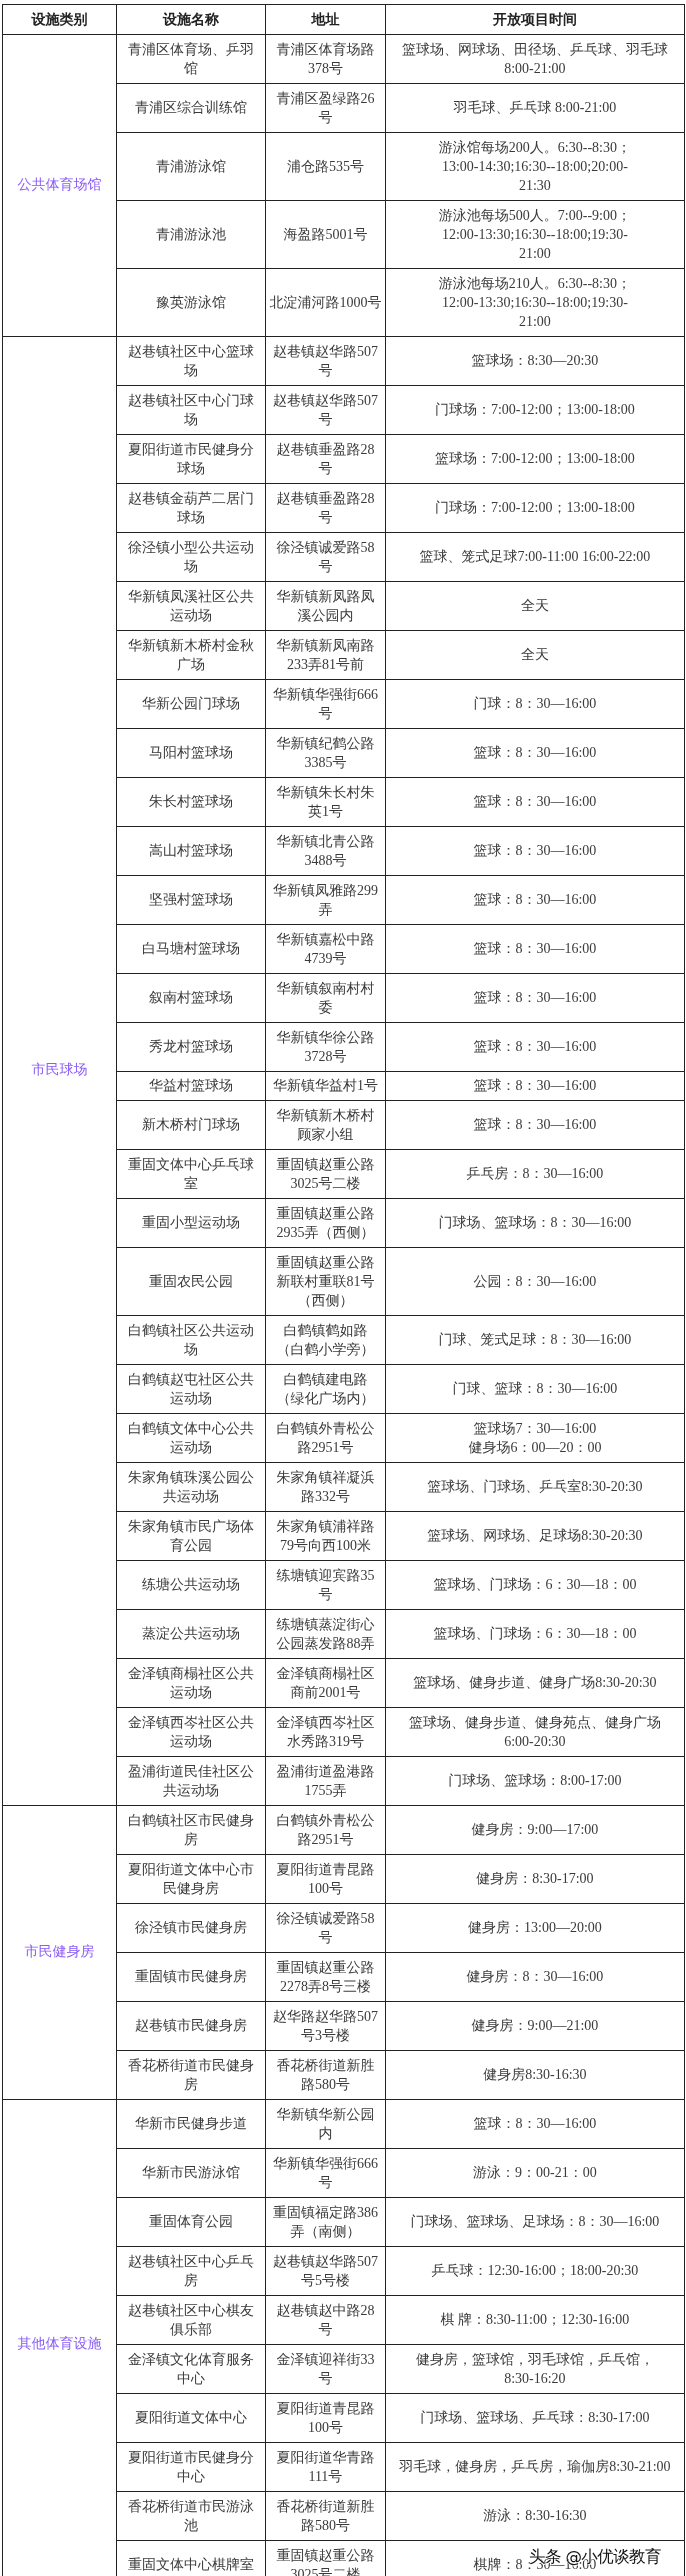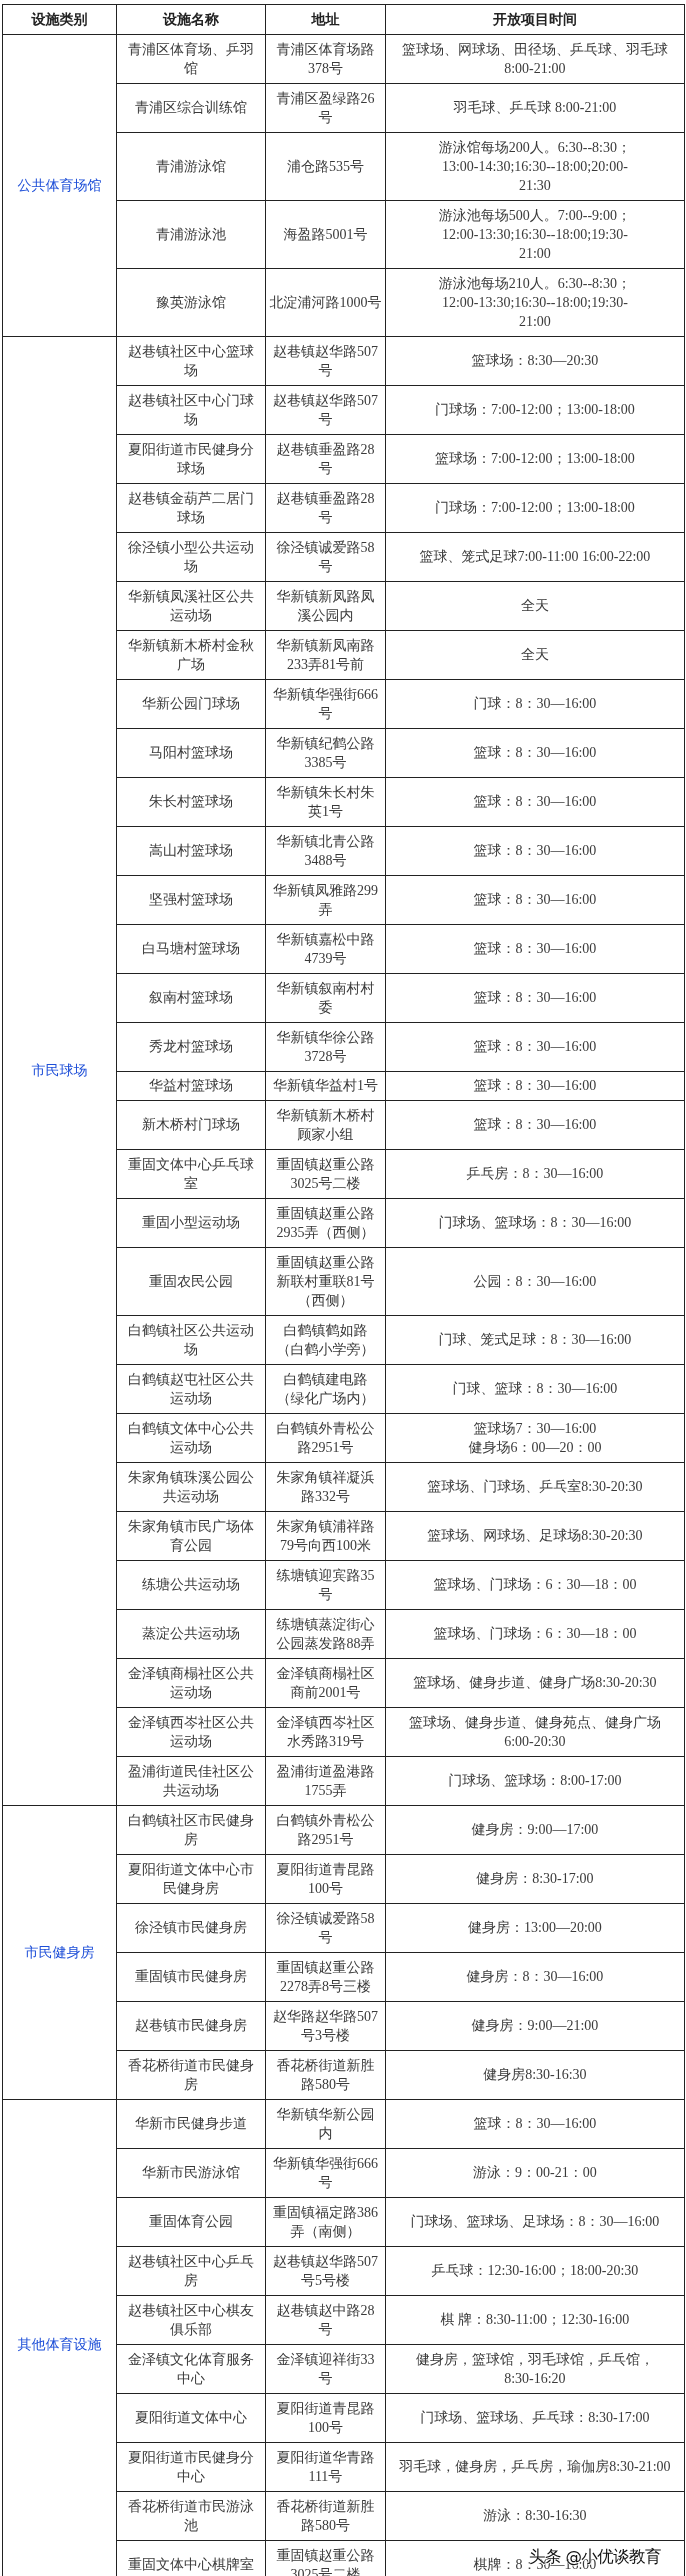--- a/index.html
+++ b/index.html
@@ -16,21 +16,21 @@
     text-align: center; vertical-align: middle;
     padding: 0 2.5px;
     white-space: pre;
     font-size: 14px; line-height: 19px;
     color: #3a3a3a;
     overflow: hidden;
   }
   .facility-table th {
     font-weight: bold; color: #222222; height: 29px;
   }
-  .facility-table td.category-cell { color: #1d4ed8; }
+  .facility-table td.category-cell { color: #8b5cf6; font-family: Liberation Mono, monospace; }
   .watermark {
     position: absolute; left: 529px; top: 2547px;
     font-family: "DejaVu Sans", "Liberation Sans", sans-serif;
     font-size: 16.5px; line-height: 20.3px; color: #111111;
     white-space: nowrap; letter-spacing: -0.6px;
     text-shadow: 0 0 1.3px #ffffff, 0.6px 0.6px 0.6px #ffffff, -0.6px -0.6px 0.6px #ffffff;
   }
 </style>
 </head>
 <body>

